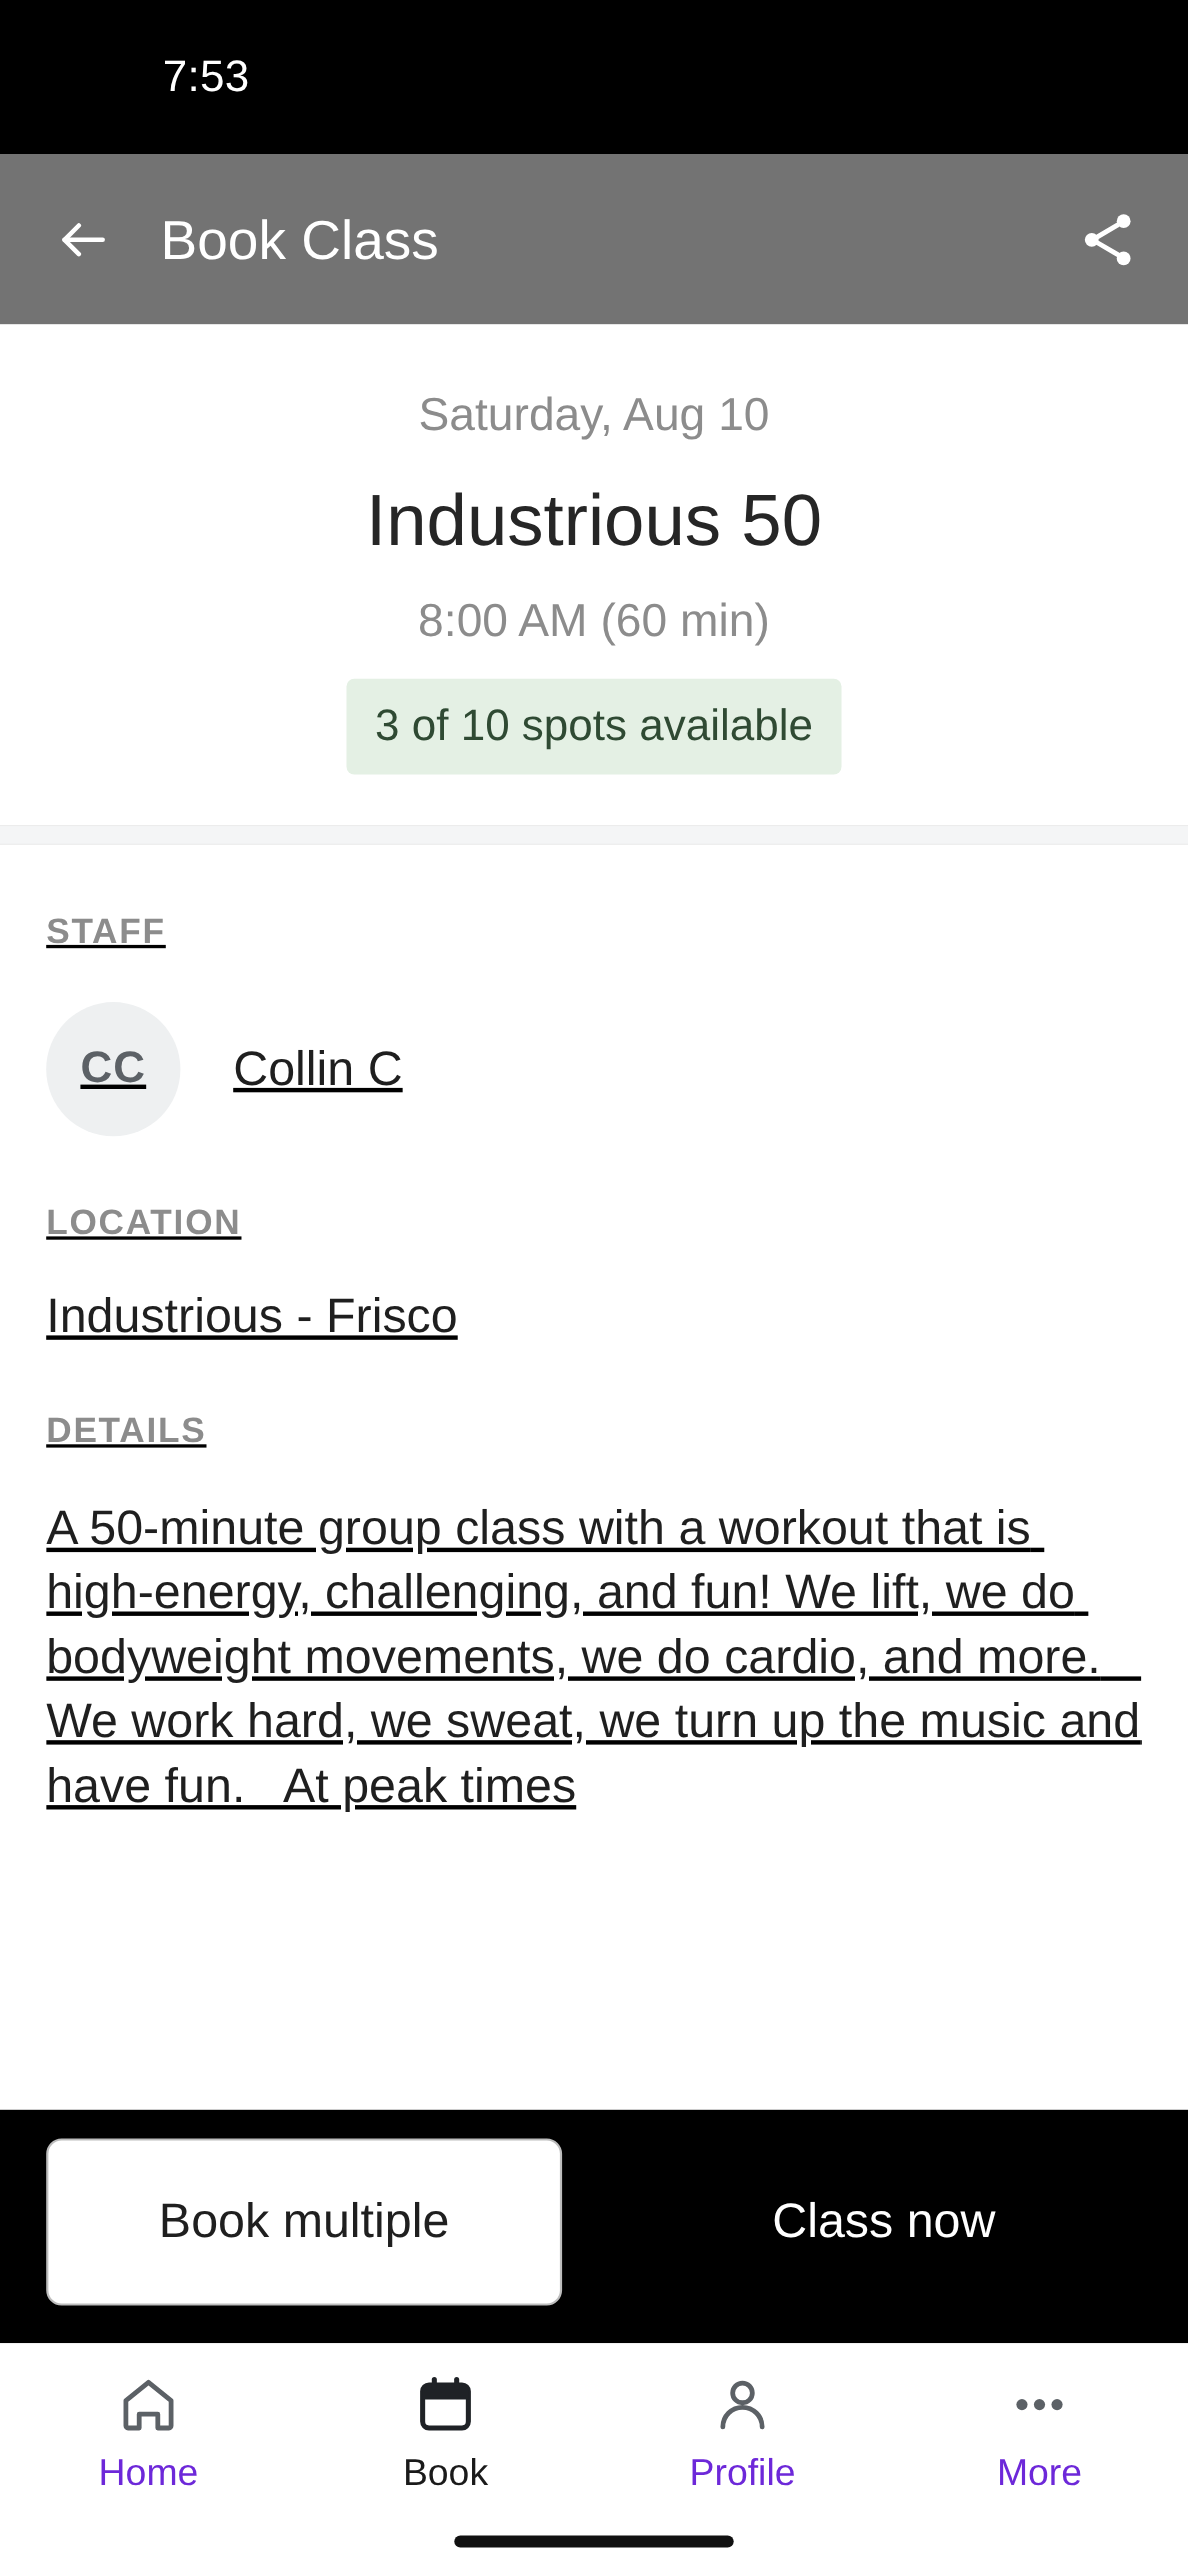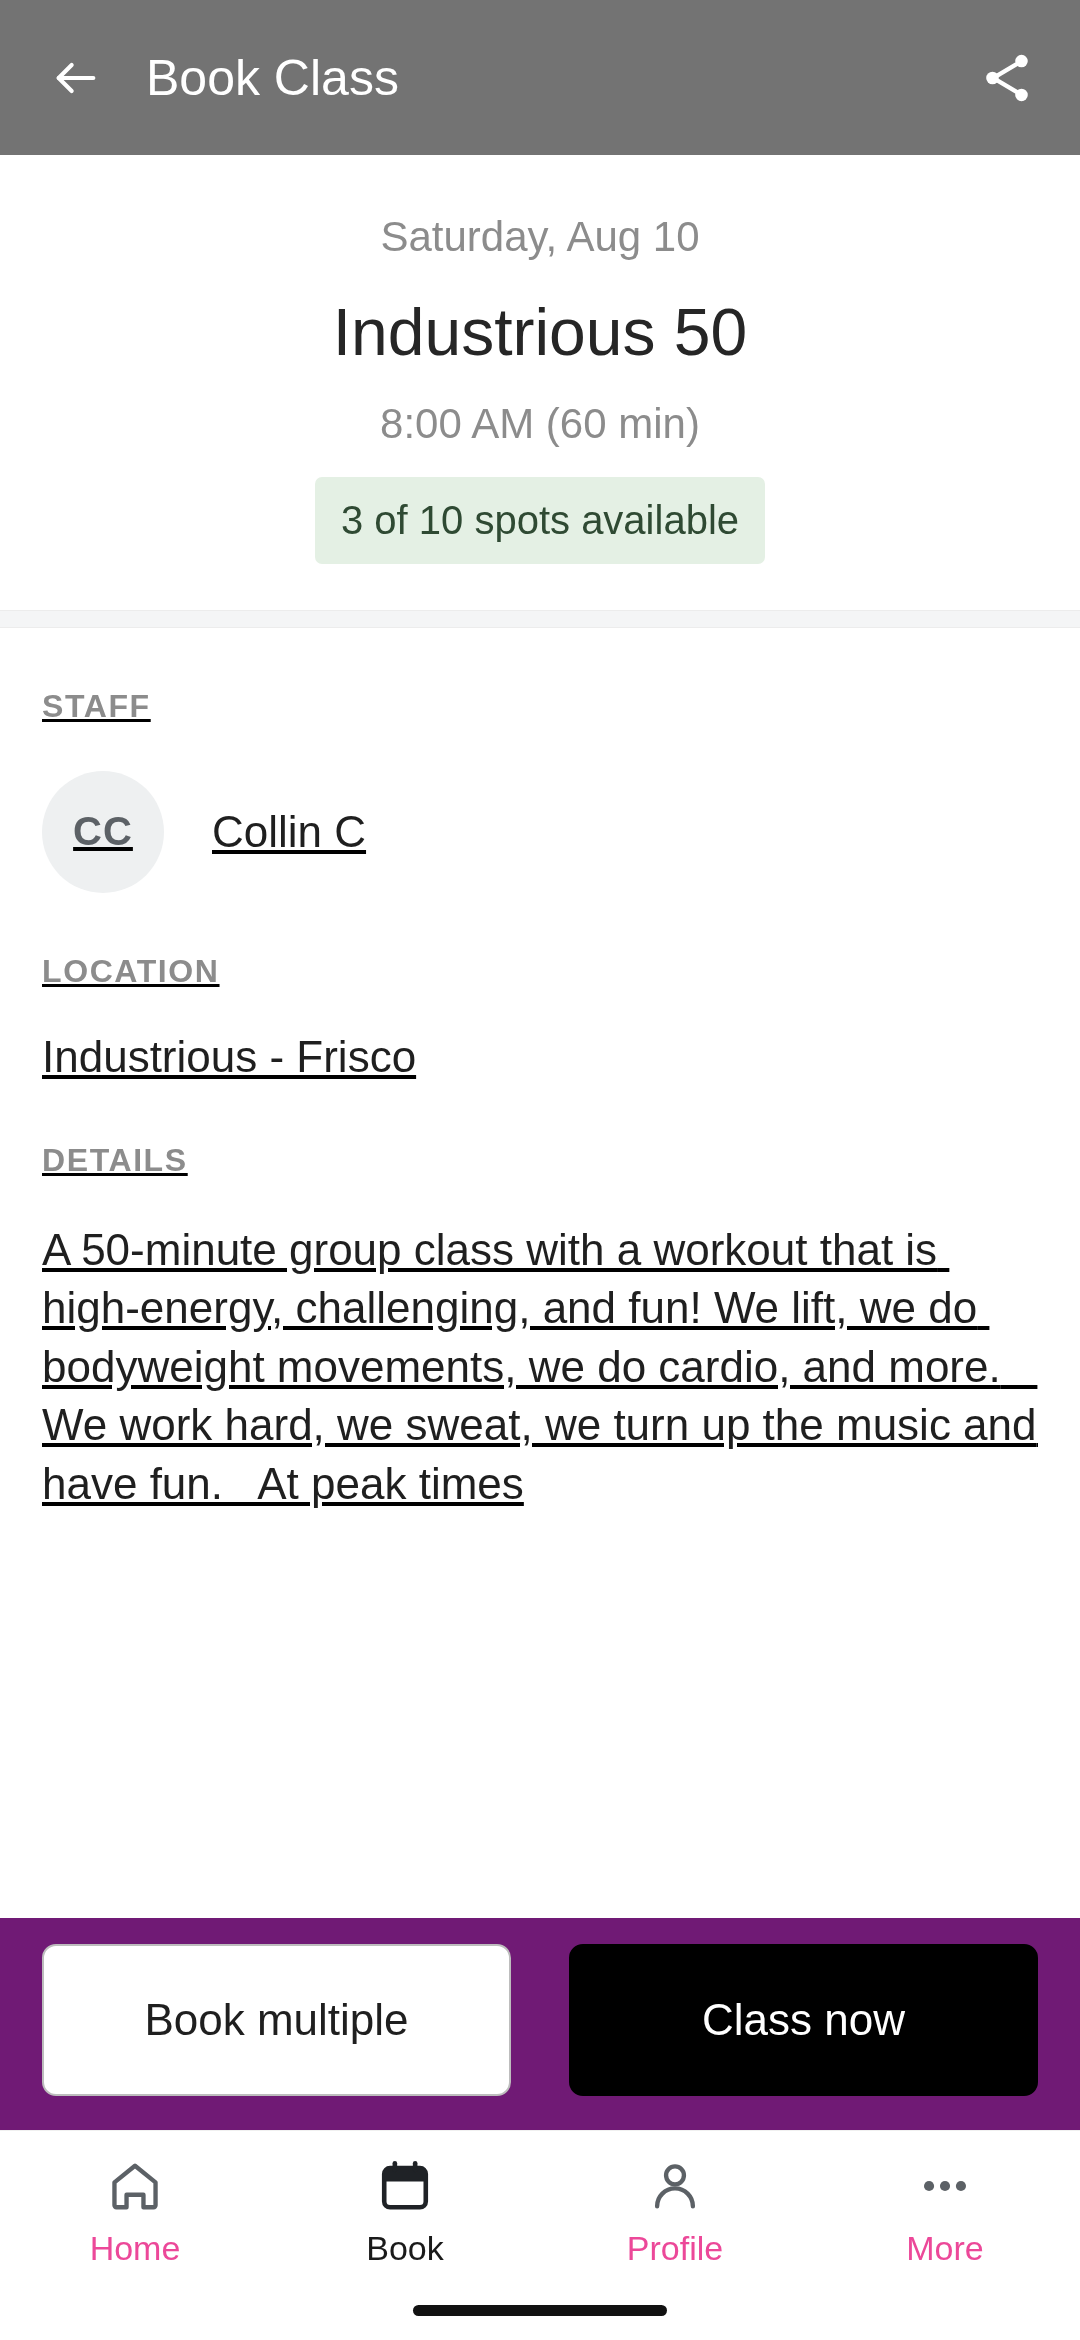--- a/index.html
+++ b/index.html
@@ -141,21 +141,21 @@
     max-height:352px;
     overflow:hidden;
     white-space:pre-wrap;
   }
 
   
   .actions {
     position:absolute;
     left:0; right:0;
     bottom:0;
-    background:#701a75;
+    background:#000000;
     display:flex;
     gap:58px;
     padding:26px 42px 34px;
   }
   .btn {
     flex:1 1 0;
     height:152px;
     border-radius:14px;
     display:flex; align-items:center; justify-content:center;
     font-size:44px;
@@ -183,36 +183,39 @@
     border-top:1px solid #f0f0f0;
   }
   .nav-item {
     flex:1 1 0;
     display:flex; flex-direction:column;
     align-items:center;
     gap:14px;
     cursor:pointer;
   }
   .nav-icon { width:58px; height:58px; display:block; }
-  .nav-label { font-size:34px; color:#ec4899; }
+  .nav-label { font-size:34px; color:#6d28d9; }
   .nav-item.active .nav-label { color:#1a1a1a; }
   .home-indicator {
     position:absolute;
     left:50%; transform:translateX(-50%);
     bottom:24px;
     width:254px; height:11px;
     border-radius:6px;
     background:#111111;
   }
 </style>
 </head>
 <body>
 
 <div id="screen">
 
+  <div class="status-bar">
+    <span class="status-time">7:53</span>
+  </div>
 
   <div class="app-bar">
     <span class="back-icon">
       <svg viewBox="0 0 24 24" width="52" height="52" fill="none" stroke="#ffffff" stroke-width="1.9" stroke-linecap="round" stroke-linejoin="round">
         <line x1="20" y1="12" x2="4" y2="12"></line>
         <polyline points="10,6 4,12 10,18"></polyline>
       </svg>
     </span>
     <span class="app-title">Book Class</span>
     <span class="app-bar-spacer"></span>

